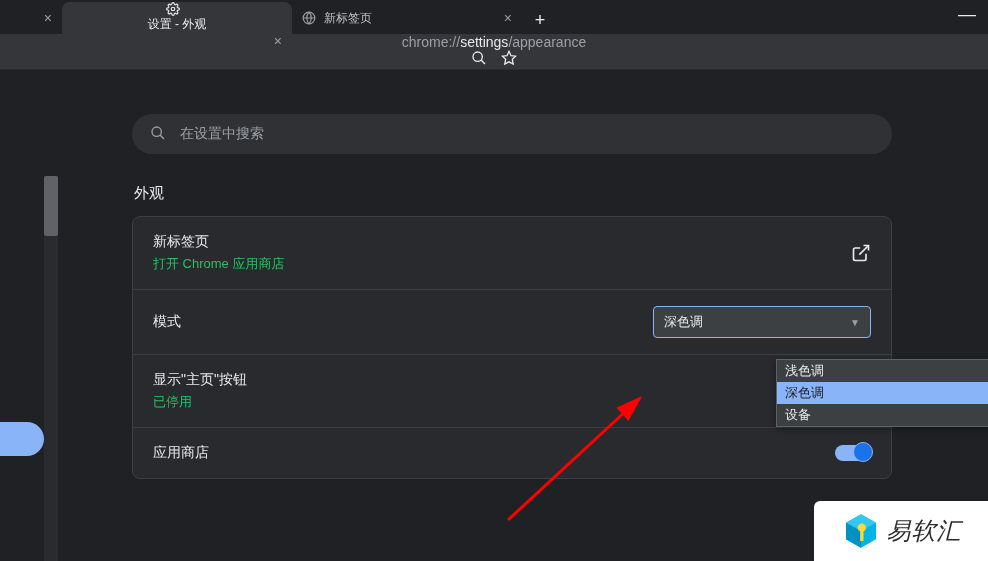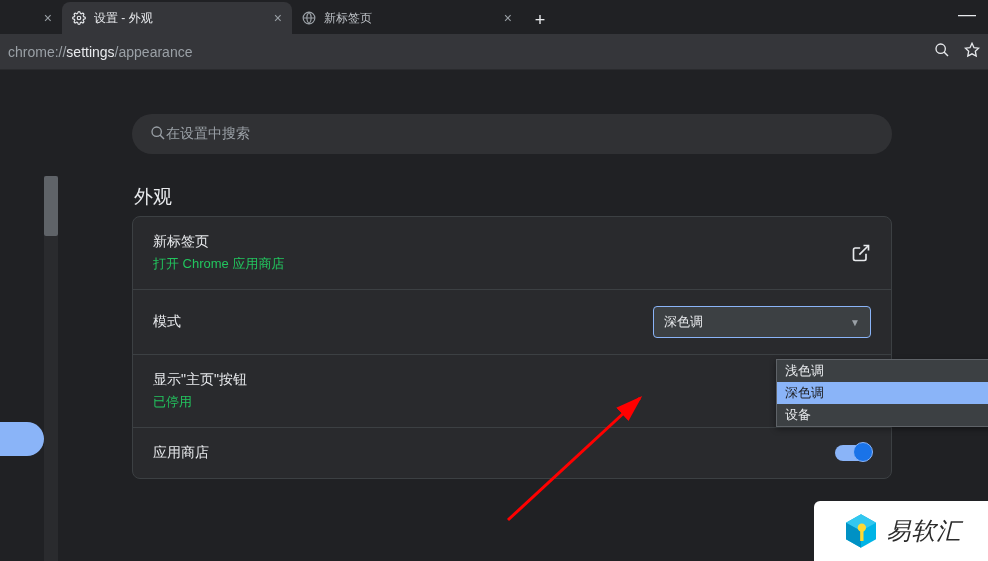--- a/index.html
+++ b/index.html
@@ -2,45 +2,45 @@
 <html><head>
 <meta charset="utf-8">
 <style>
   * { box-sizing: border-box; margin: 0; padding: 0; font-family: "Microsoft YaHei", "Segoe UI", Arial, sans-serif; }
   body { width: 988px; height: 561px; background: #202124; overflow: hidden; position: relative; color: #e8eaed; }
 
   
   .tabstrip { height: 34px; background: #202124; display: flex; align-items: flex-end; padding-left: 0; position: relative; }
   .tab { height: 32px; min-width: 230px; display: flex; align-items: center; padding: 0 10px; font-size: 12px; color: #bdc1c6; position: relative; }
   .tab.prev { min-width: 62px; }
-  .tab.active { background: #35363a; border-radius: 8px 8px 0 0; color: #e8eaed; }
+  .tab.active { background: #35363a; border-radius: 8px 8px 0 0; color: #e8eaed; flex-direction: column; }
   .tab .favicon { margin-right: 8px; display: inline-flex; }
   .tab .close { margin-left: auto; font-size: 14px; color: #9aa0a6; }
   .newtab-btn { width: 28px; height: 28px; display: flex; align-items: center; justify-content: center; color: #e8eaed; font-size: 18px; margin-left: 4px; }
   .winctl-min { position: absolute; right: 12px; top: 4px; color: #e8eaed; font-size: 18px; }
 
   
-  .addrbar { height: 36px; background: #35363a; display: flex; align-items: center; padding: 0 8px; color: #bdc1c6; font-size: 14px; border-bottom: 1px solid #2a2b2e; }
+  .addrbar { height: 36px; background: #35363a; display: flex; align-items: center; padding: 0 8px; color: #bdc1c6; font-size: 14px; border-bottom: 1px solid #2a2b2e; flex-direction: column; }
   .url { flex: 1; }
   .url .dim { color: #9aa0a6; }
   .url .bright { color: #e8eaed; }
   .addr-icons { display: flex; gap: 14px; align-items: center; }
 
   
   .content-wrap { position: absolute; top: 70px; left: 0; right: 0; bottom: 0; background: #202124; }
   .scrollbar-track { position: absolute; left: 44px; top: 106px; width: 14px; bottom: 0; background: #2a2b2e; }
   .scrollbar-thumb { position: absolute; left: 44px; top: 106px; width: 14px; height: 60px; background: #5f6368; border-radius: 2px; }
 
   .left-pill { position: absolute; left: 0; top: 352px; width: 44px; height: 34px; background: #8ab4f8; border-radius: 0 17px 17px 0; }
 
   .center { position: absolute; left: 132px; right: 0; top: 44px; }
 
-  .searchbox { margin: 0 auto 30px 0; width: 760px; height: 40px; background: #303134; border-radius: 22px; display: flex; align-items: center; padding: 0 18px; color: #9aa0a6; font-size: 14px; }
-
-  .section-title { font-size: 19px; color: #e8eaed; margin: 18px 2px 6px; }
+  .searchbox { margin: 0 auto 30px 0; width: 760px; height: 40px; background: #303134; border-radius: 22px; display: flex; align-items: center; padding: 0 18px; color: #9aa0a6; font-size: 14px; gap: 14px; }
+
+  .section-title { font-size: 15px; color: #e8eaed; margin: 18px 2px 13px; }
 
   .card { width: 760px; background: #292a2d; border: 1px solid #3c4043; border-radius: 8px; }
   .row { display: flex; align-items: center; padding: 16px 20px; border-bottom: 1px solid #3c4043; position: relative; }
   .row:last-child { border-bottom: none; }
   .row .label-main { font-size: 14px; color: #e8eaed; }
   .row .label-sub { font-size: 13px; color: #22c55e; margin-top: 4px; }
   .row .right { margin-left: auto; display: flex; align-items: center; }
 
   .open-ext svg { display: block; }
 

